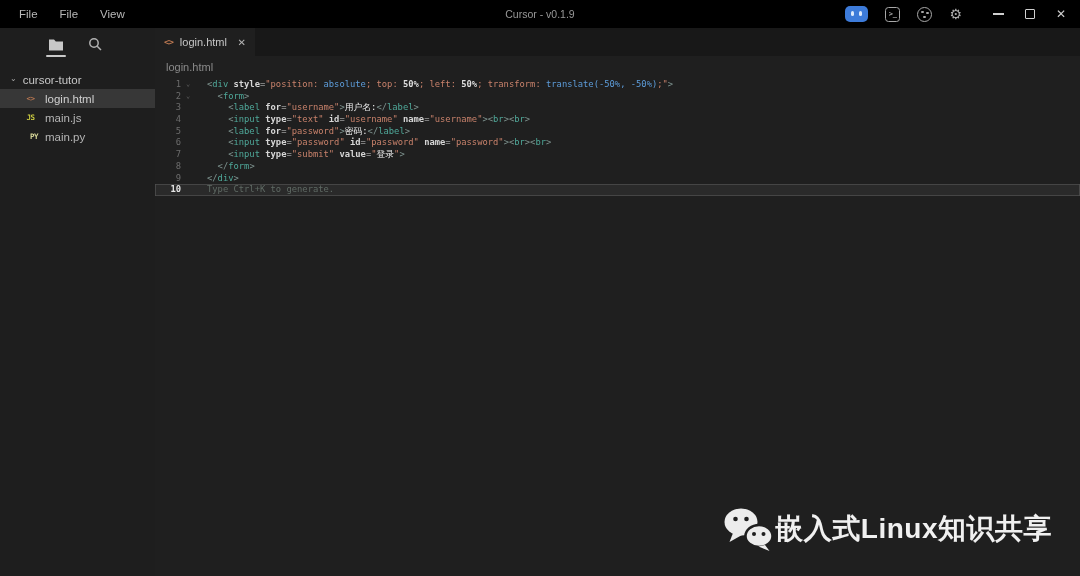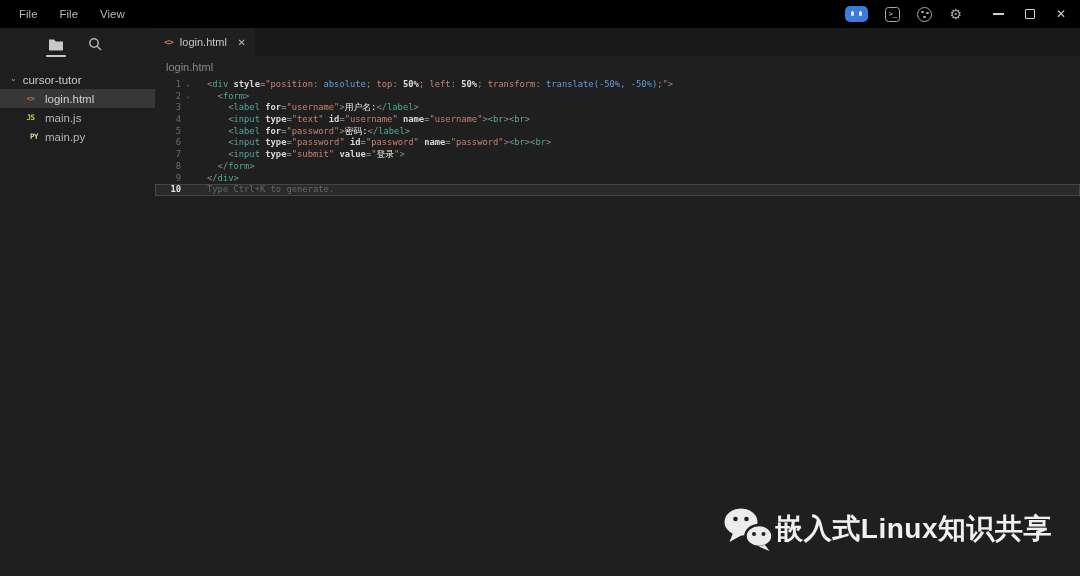--- a/index.html
+++ b/index.html
@@ -105,20 +105,21 @@
 </style>
 </head>
 <body>
 
 <div class="titlebar">
   <div class="menus">
     <span class="menu-item">File</span>
     <span class="menu-item">File</span>
     <span class="menu-item">View</span>
   </div>
+  <div class="title-center">Cursor - v0.1.9</div>
   <div class="tb-right">
     <span class="robot-icon"></span>
     <span class="term-icon">&gt;_</span>
     <span class="circle-icon"></span>
     <span class="gear-icon">⚙</span>
     <span class="win-controls">
       <span class="min-icon"></span>
       <span class="max-icon"></span>
       <span class="close-icon">✕</span>
     </span>

